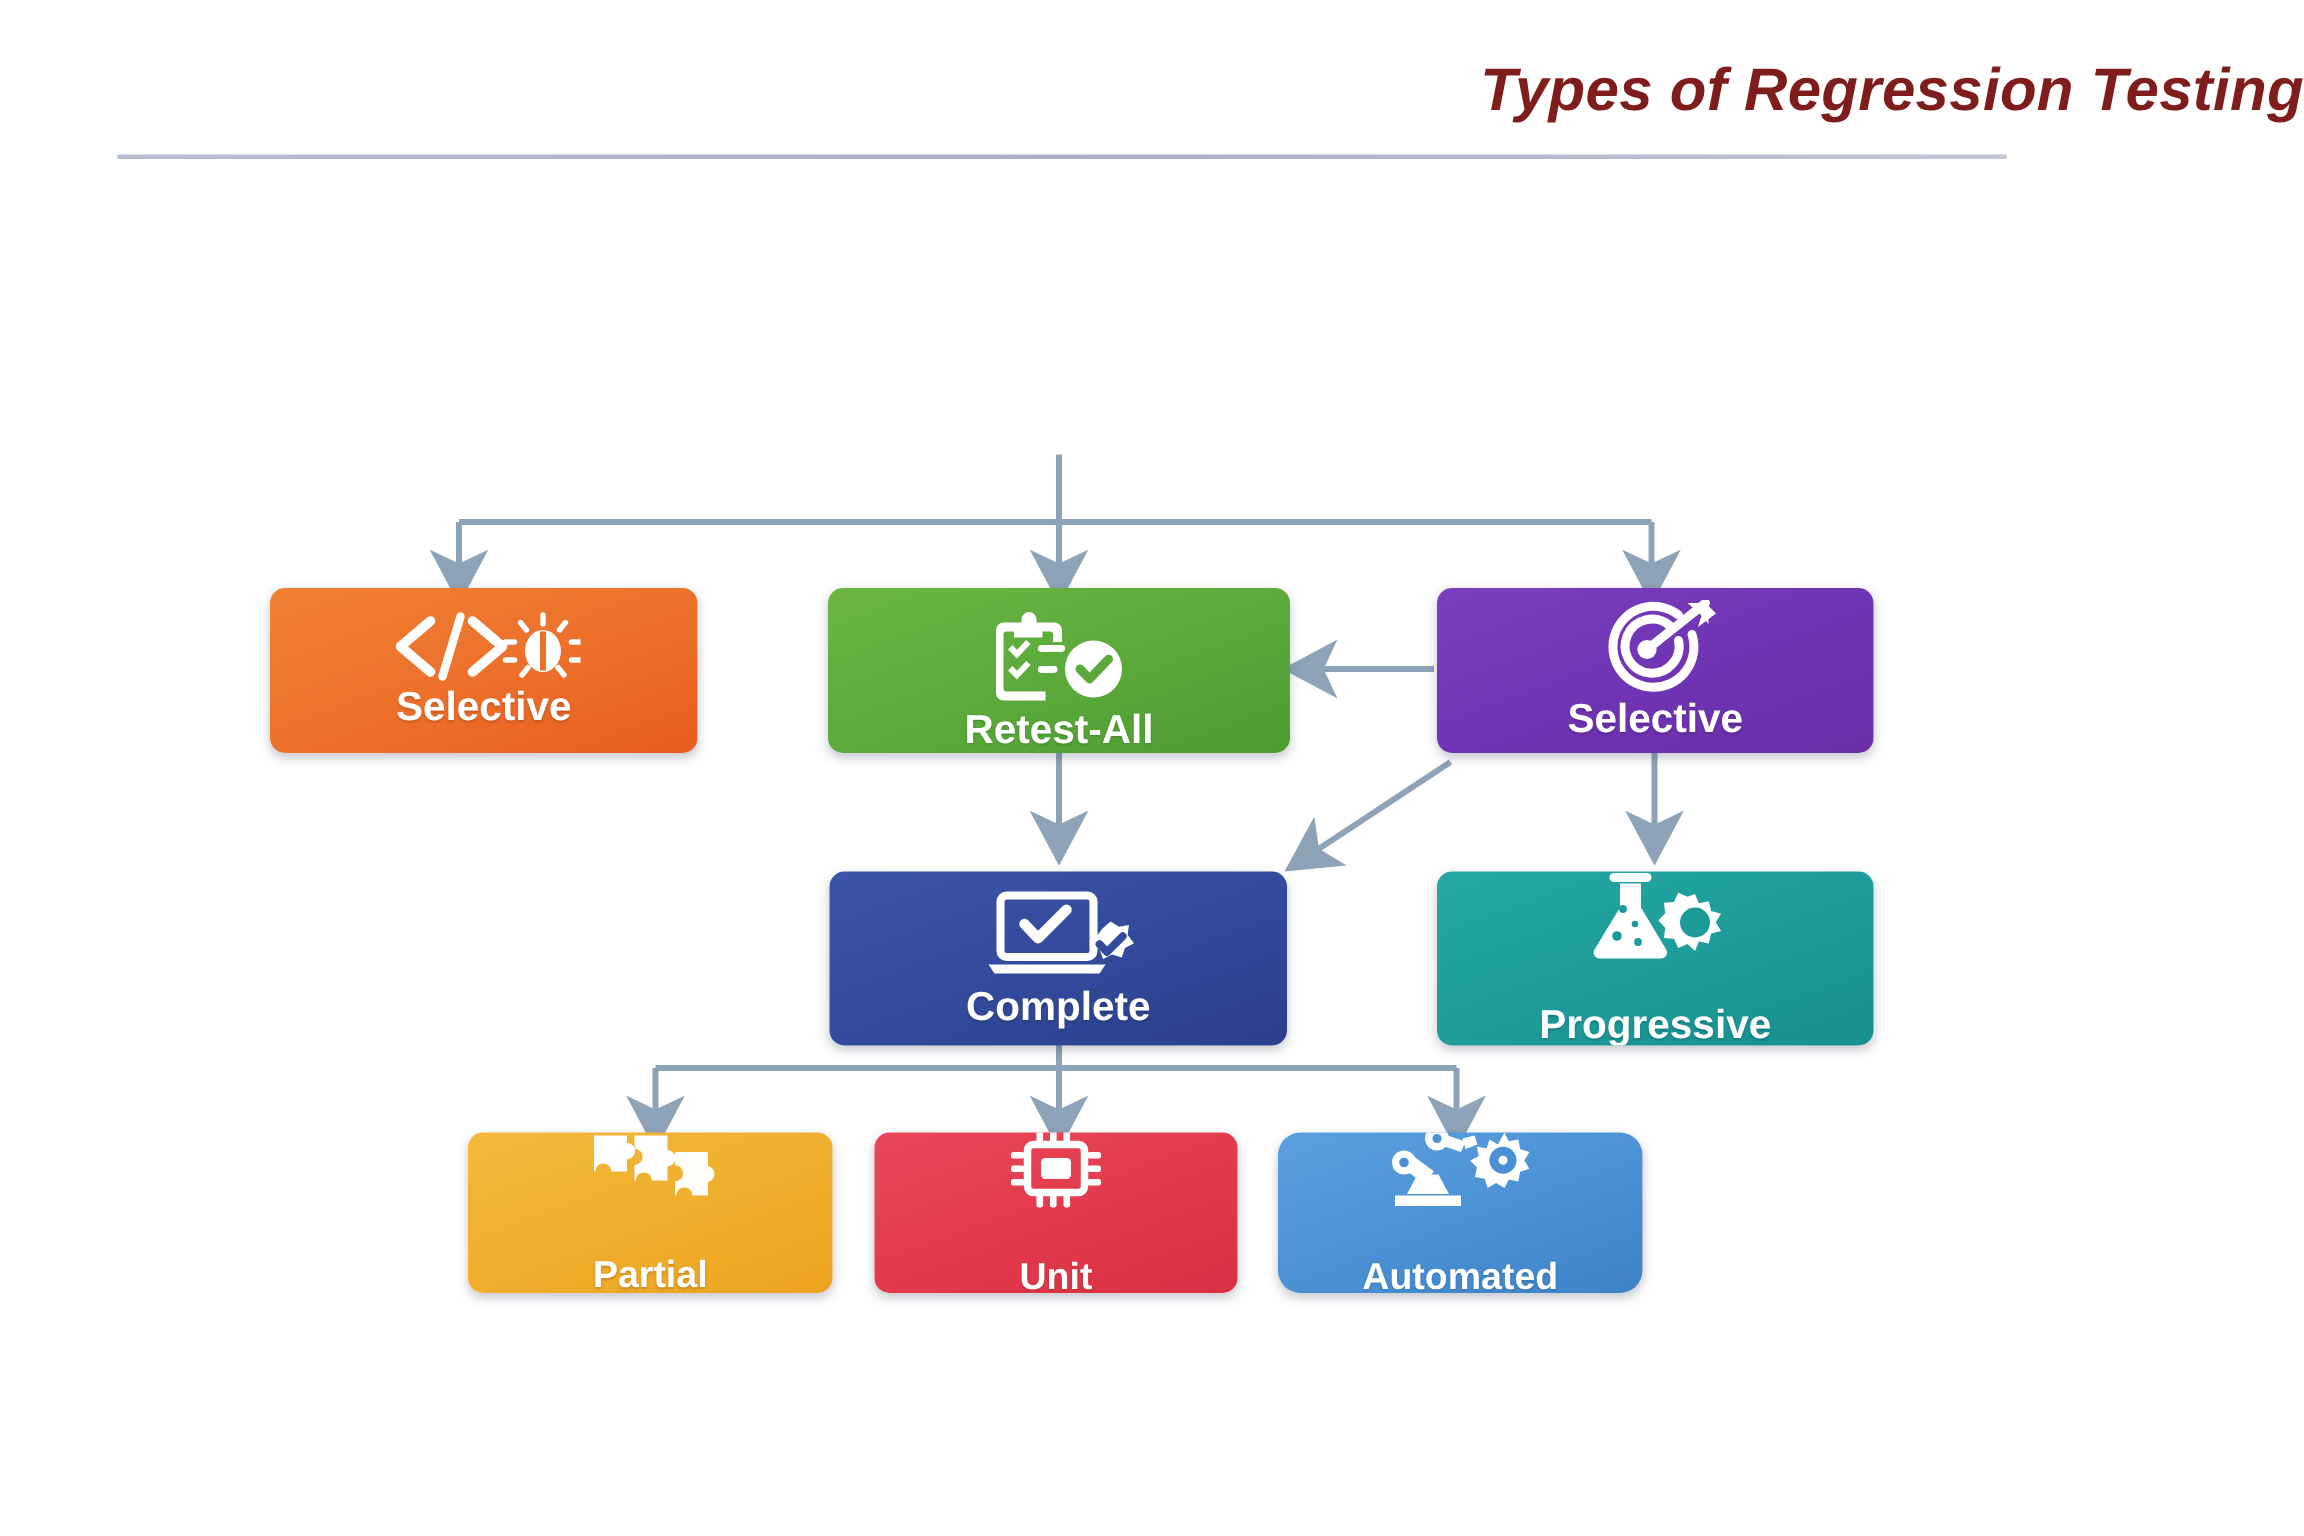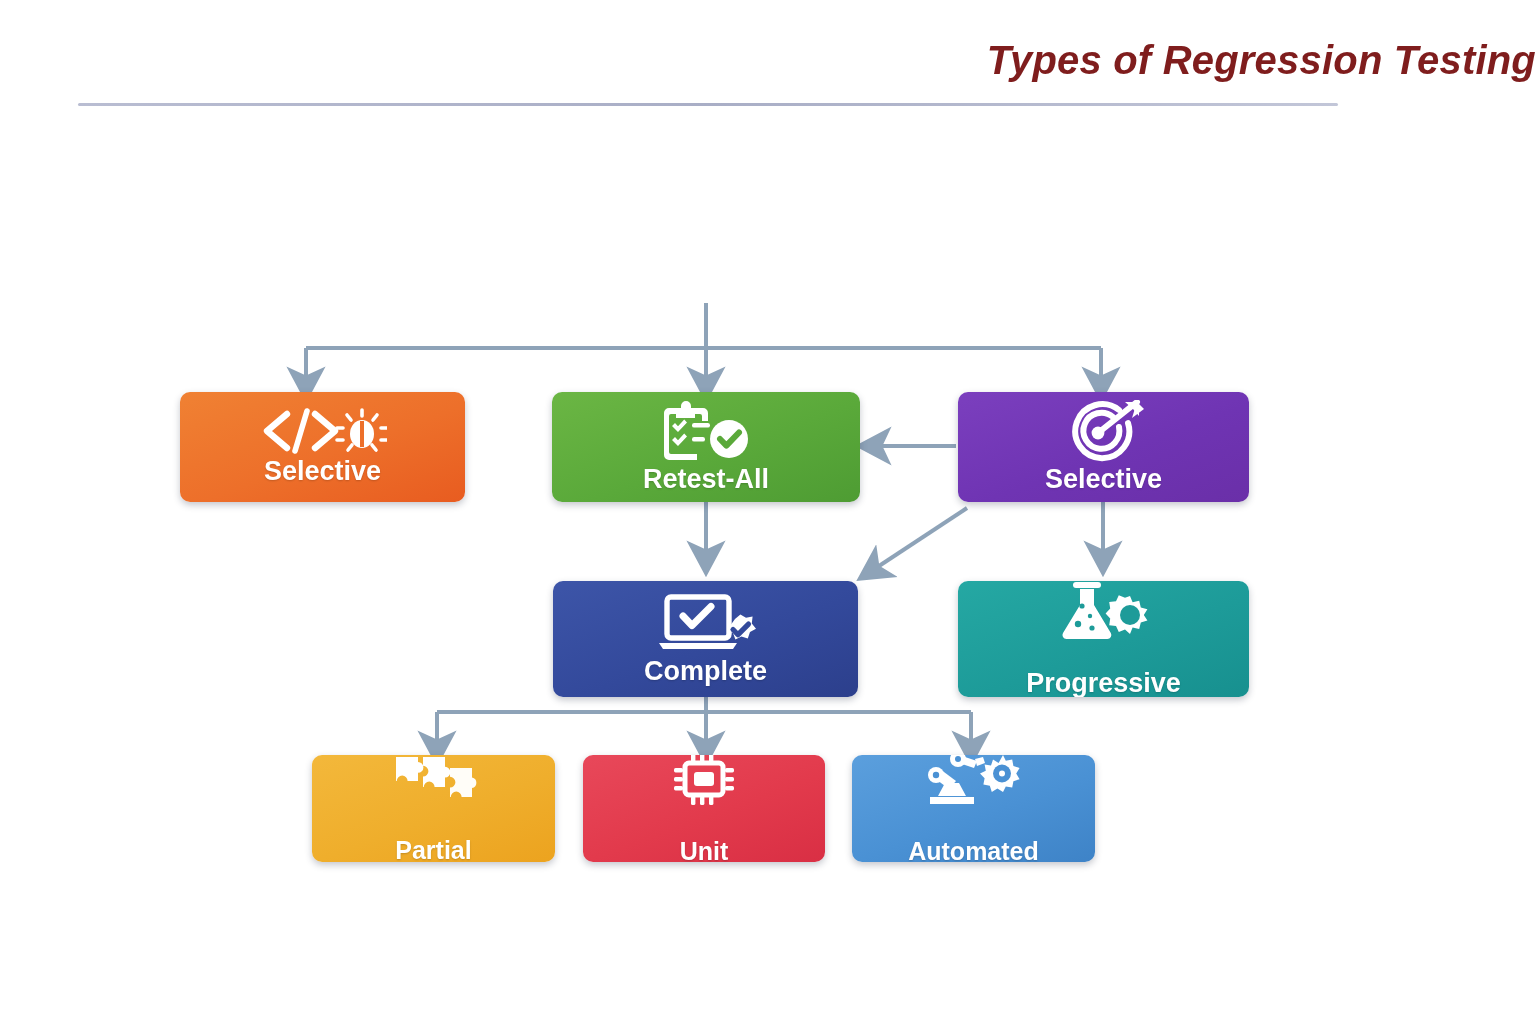--- a/index.html
+++ b/index.html
@@ -57,33 +57,33 @@
   }
 
   
   .n-root{left:540px;top:160px;width:333px;height:143px;}
   .n-root .label{font-size:30px;}
   .n-root .icon{margin-bottom:6px;}
 
   .r2{top:392px;height:110px;}
   .r2 .label{font-size:27px;}
   .n-corrective{left:180px;width:285px;}
-  .n-retestall{left:552px;width:308px;}
+  .n-retestall{left:552px;width:308px;justify-content:flex-end;}
   .n-selective{left:958px;width:291px;}
 
   .r3{top:581px;height:116px;}
   .r3 .label{font-size:27px;}
   .n-complete{left:553px;width:305px;}
   .n-progressive{left:958px;width:291px;}
 
   .r4{top:755px;height:107px;}
   .r4 .label{font-size:25px;margin-top:28px;}
   .n-partial{left:312px;width:243px;}
   .n-unit{left:583px;width:242px;align-items:center;}
-  .n-automated{left:852px;width:243px;}
+  .n-automated{left:852px;width:243px;border-radius:15px;}
 
   
   .g-root{background:linear-gradient(160deg,#2f6fc0 0%,#2a62ae 45%,#24528f 100%);}
   .g-corrective{background:linear-gradient(160deg,#f08133 0%,#ed6f2a 55%,#e85c20 100%);}
   .g-retestall{background:linear-gradient(160deg,#6bb644 0%,#5aa93a 55%,#4e9c33 100%);}
   .g-selective{background:linear-gradient(160deg,#7b3fbe 0%,#6f34b3 55%,#6a2fa8 100%);}
   .g-complete{background:linear-gradient(160deg,#3d55a8 0%,#33499b 55%,#2c3f8c 100%);}
   .g-progressive{background:linear-gradient(160deg,#25a8a3 0%,#1d9b99 55%,#17908f 100%);gap:24px;}
   .g-partial{background:linear-gradient(160deg,#f3b83b 0%,#efae2c 55%,#eca31f 100%);}
   .g-unit{background:linear-gradient(160deg,#e8485a 0%,#e23a4c 55%,#d92f44 100%);}

